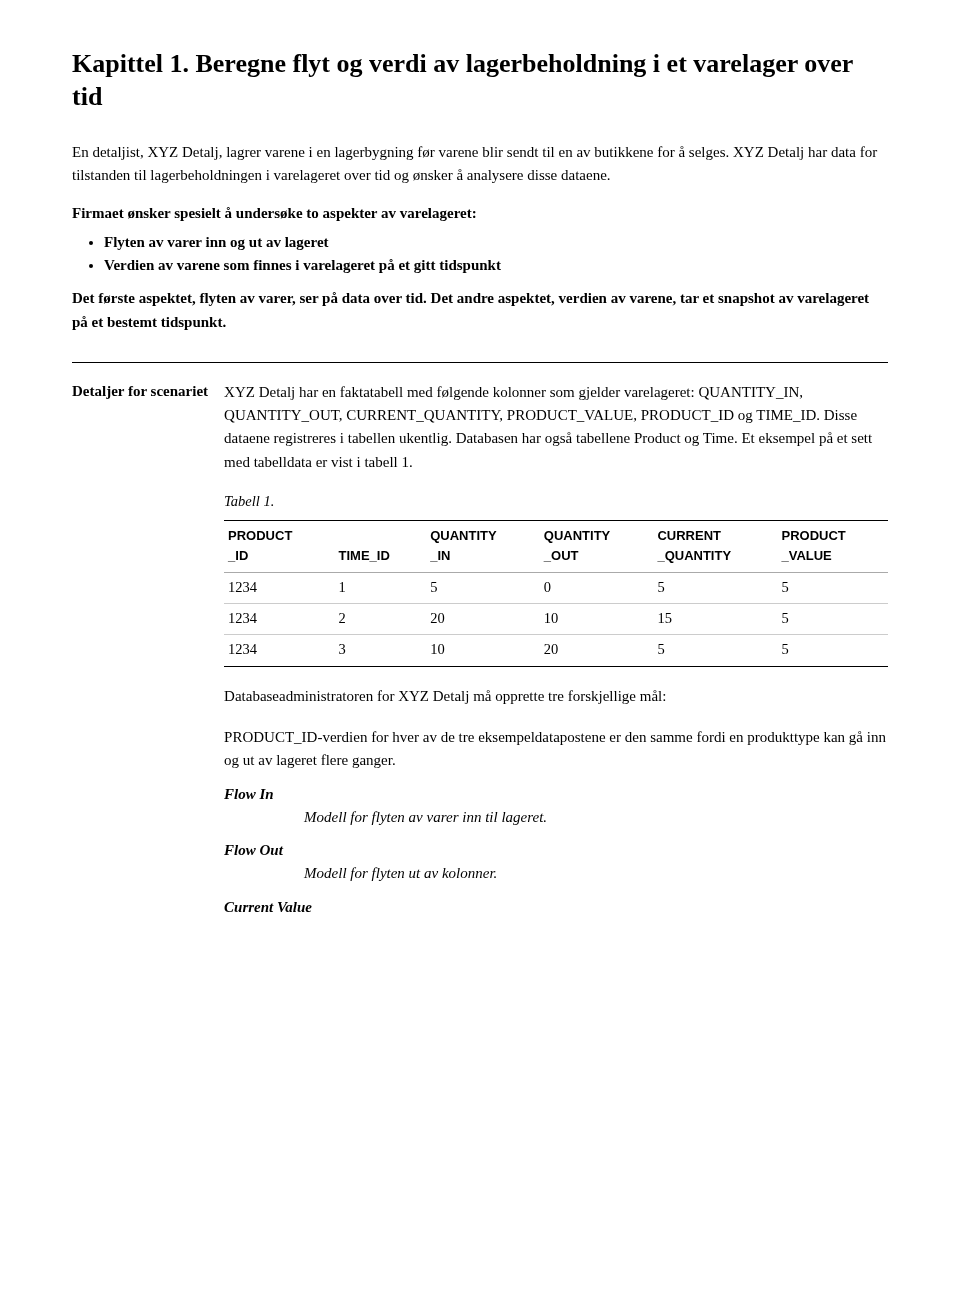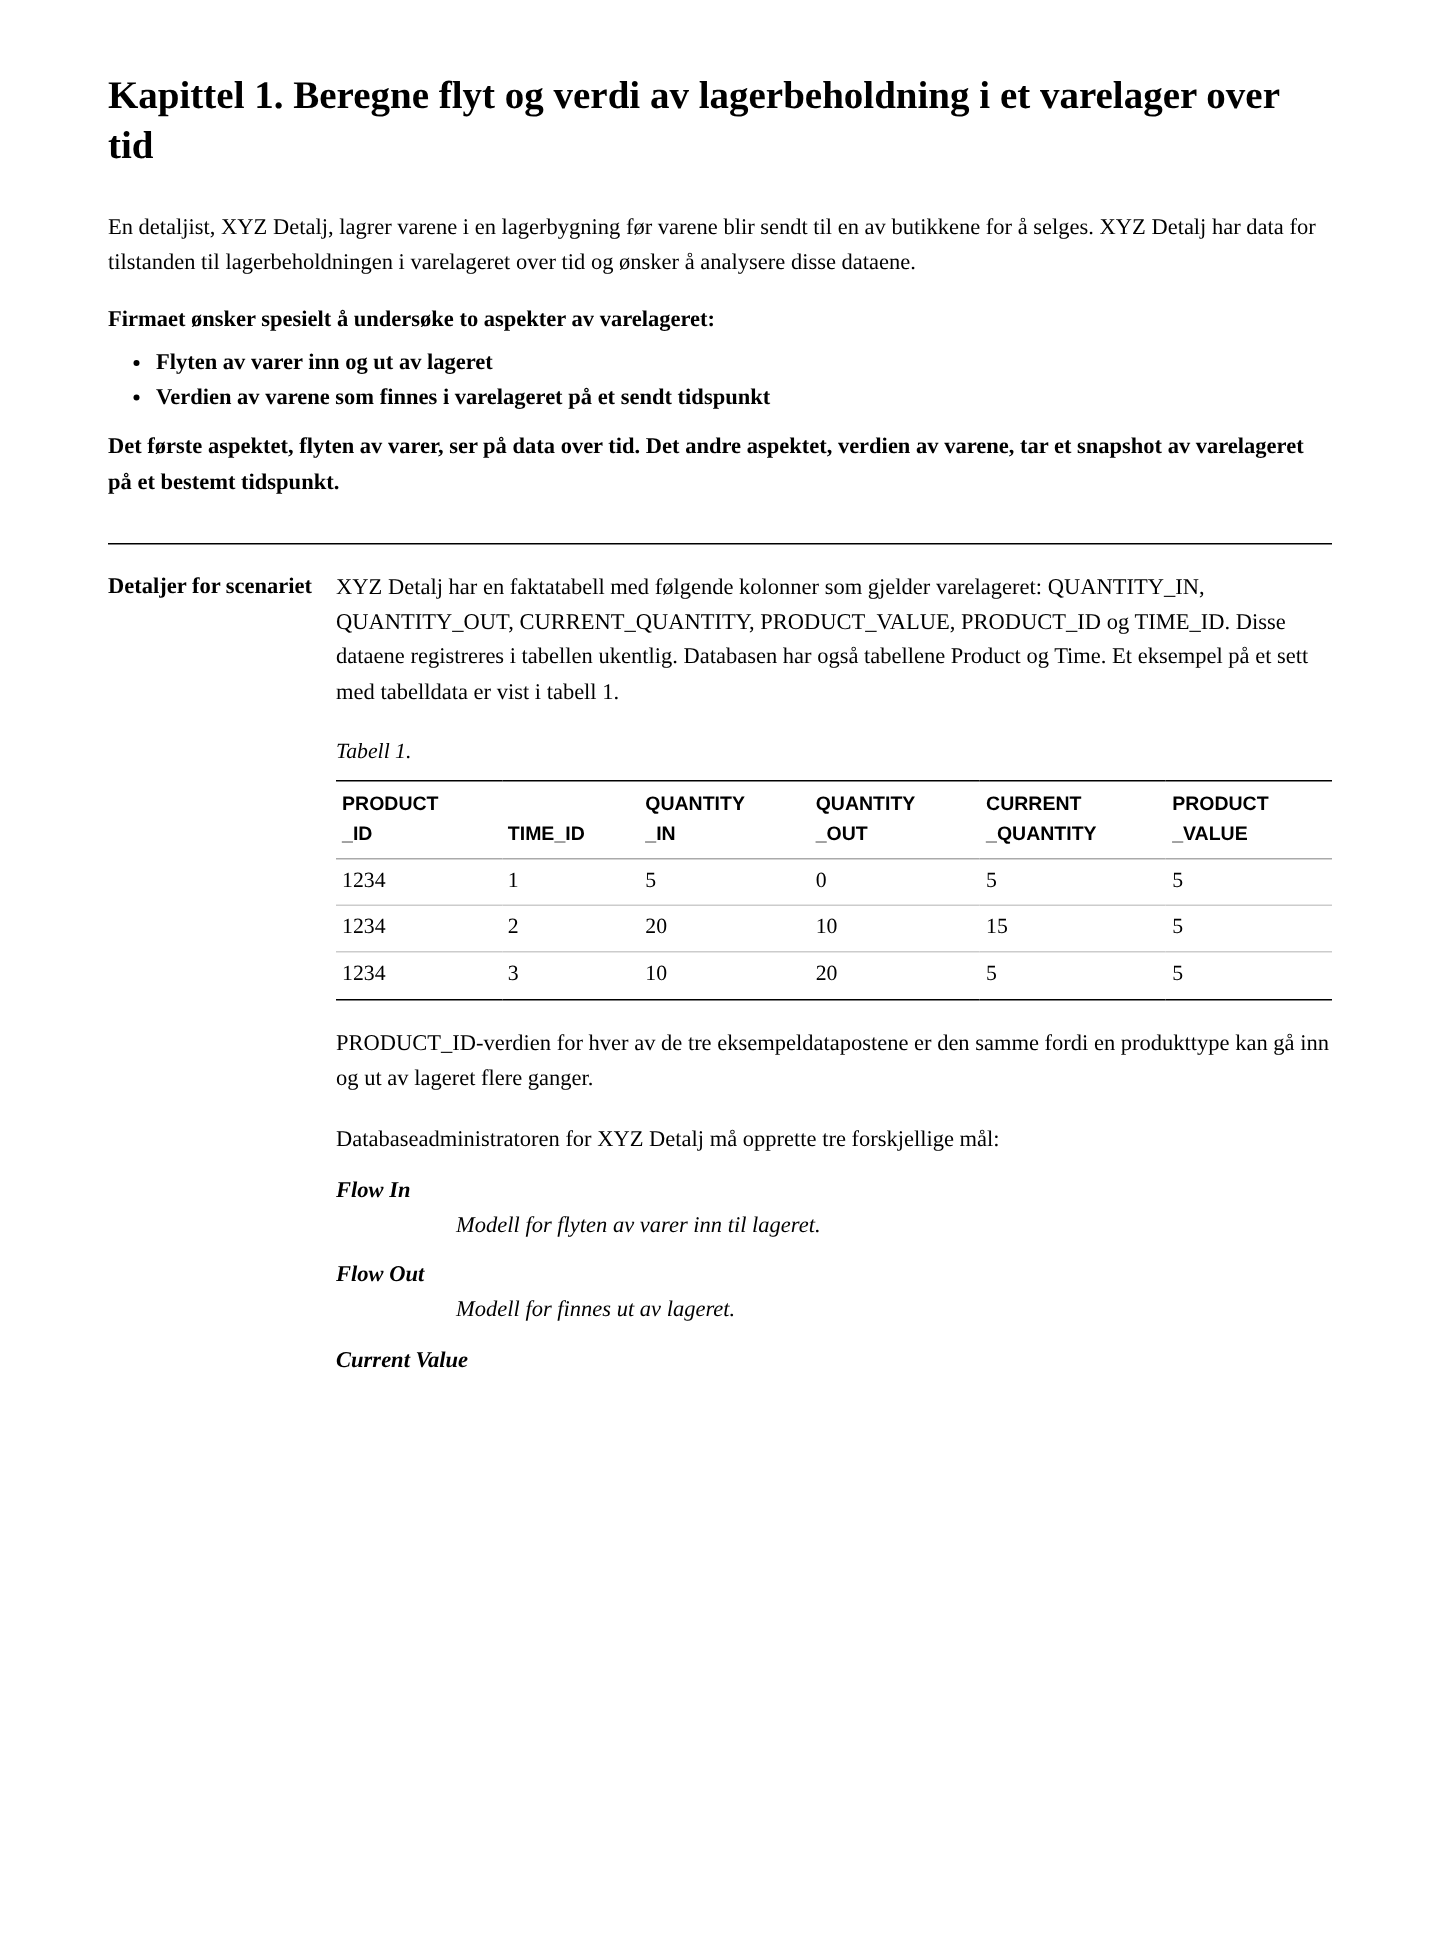--- a/index.html
+++ b/index.html
@@ -173,21 +173,21 @@
 <div class="page">
 
   <h1>Kapittel 1. Beregne flyt og verdi av lagerbeholdning i et varelager over tid</h1>
 
   <p class="intro-text">En detaljist, XYZ Detalj, lagrer varene i en lagerbygning før varene blir sendt til en av butikkene for å selges. XYZ Detalj har data for tilstanden til lagerbeholdningen i varelageret over tid og ønsker å analysere disse dataene.</p>
 
   <div class="bullet-section">
     <p>Firmaet ønsker spesielt å undersøke to aspekter av varelageret:</p>
     <ul class="content-list">
       <li>Flyten av varer inn og ut av lageret</li>
-      <li>Verdien av varene som finnes i varelageret på et sendt tidspunkt</li>
+      <li>Verdien av varene som finnes i varelageret på et gitt tidspunkt</li>
     </ul>
     <p class="continuation-text">Det første aspektet, flyten av varer, ser på data over tid. Det andre aspektet, verdien av varene, tar et snapshot av varelageret på et bestemt tidspunkt.</p>
   </div>
 
   <hr class="section-divider">
 
   <div class="section-layout">
     <div class="section-label">Detaljer for scenariet</div>
     <div class="section-content">
       <p>XYZ Detalj har en faktatabell med følgende kolonner som gjelder varelageret: QUANTITY_IN, QUANTITY_OUT, CURRENT_QUANTITY, PRODUCT_VALUE, PRODUCT_ID og TIME_ID. Disse dataene registreres i tabellen ukentlig. Databasen har også tabellene Product og Time. Et eksempel på et sett med tabelldata er vist i tabell 1.</p>
@@ -226,32 +226,32 @@
             <td>1234</td>
             <td>3</td>
             <td>10</td>
             <td>20</td>
             <td>5</td>
             <td>5</td>
           </tr>
         </tbody>
       </table>
 
+      <p class="para-gap">Databaseadministratoren for XYZ Detalj må opprette tre forskjellige mål:</p>
+
       <p class="para-gap">PRODUCT_ID-verdien for hver av de tre eksempeldatapostene er den samme fordi en produkttype kan gå inn og ut av lageret flere ganger.</p>
-
-      <p class="para-gap">Databaseadministratoren for XYZ Detalj må opprette tre forskjellige mål:</p>
 
       <div class="term-block">
         <span class="term-label">Flow In</span>
         <div class="term-def">Modell for flyten av varer inn til lageret.</div>
       </div>
 
       <div class="term-block">
         <span class="term-label">Flow Out</span>
-        <div class="term-def">Modell for finnes ut av lageret.</div>
+        <div class="term-def">Modell for flyten ut av kolonner.</div>
       </div>
 
       <div class="term-block">
         <span class="term-label">Current Value</span>
       </div>
 
     </div>
   </div>
 
 

